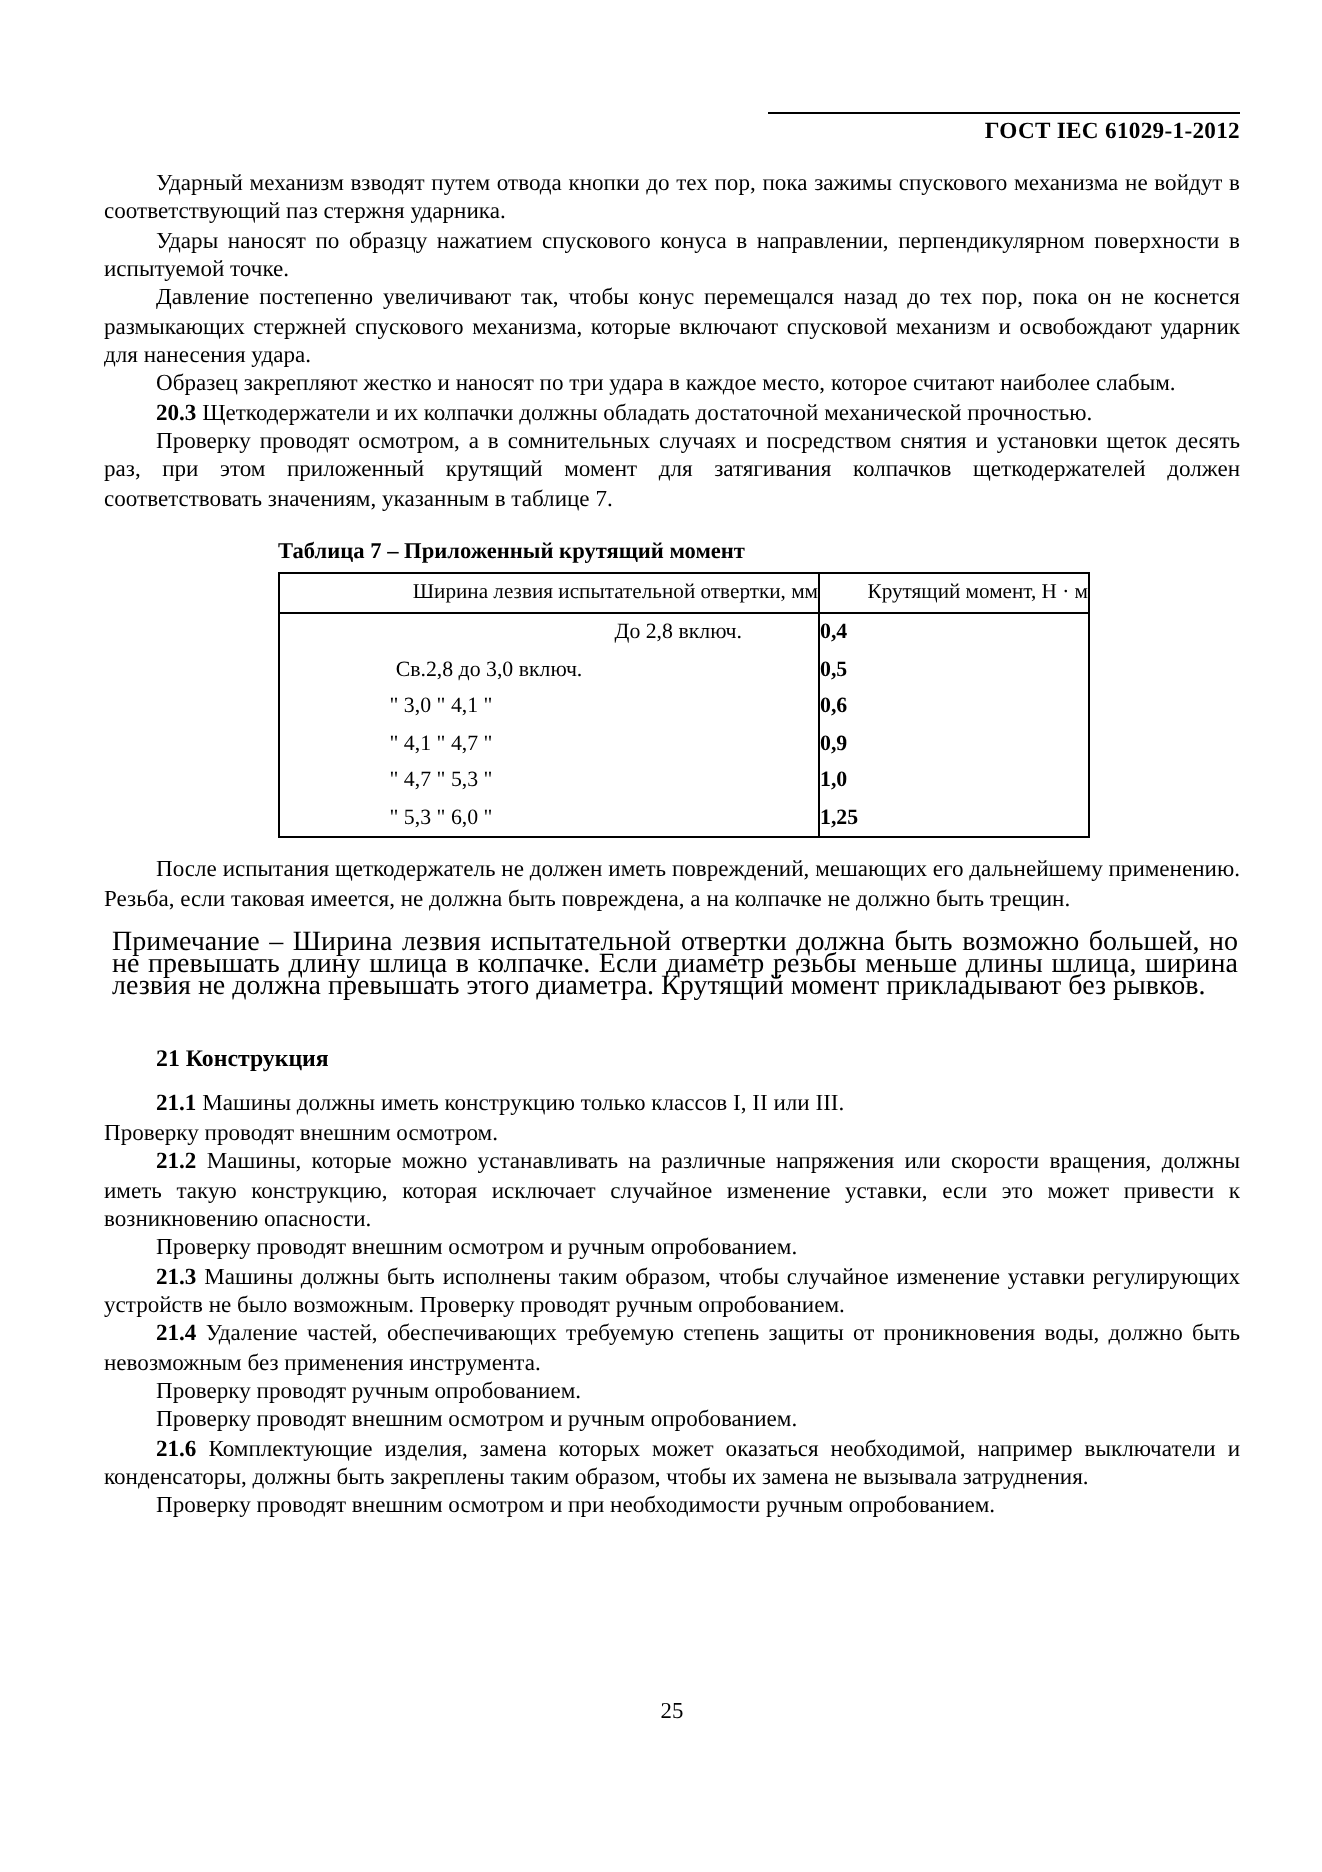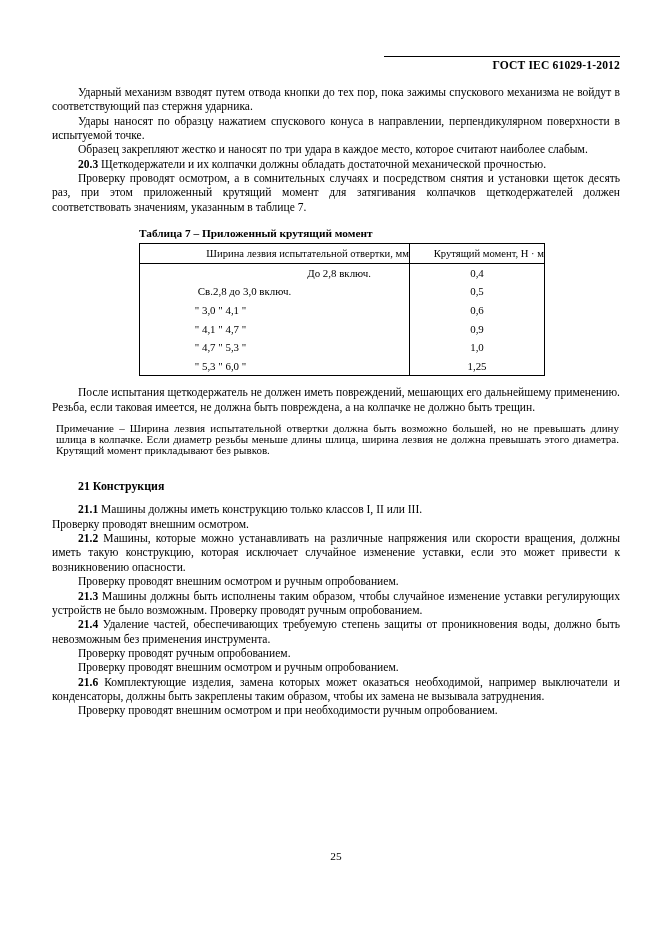--- a/index.html
+++ b/index.html
@@ -106,21 +106,22 @@
     border-bottom: none;
   }
   table.torque tbody tr td.c-left {
     border-left: 1.1px solid #000;
     border-right: 1.1px solid #000;
     text-align: right;
     padding-right: 38px;
   }
   table.torque tbody tr td.c-right {
     border-right: 1.1px solid #000;
-    text-align: center;
+    text-align: left;
+    font-weight: bold;
   }
   table.torque tbody tr:last-child td {
     border-bottom: 1.1px solid #000;
   }
   table.torque tbody tr td.c-left.indent-a {
     padding-right: 38px;
   }
   table.torque tbody tr td.c-left.indent-b {
     text-align: center;
     padding-right: 60px;
@@ -128,21 +129,21 @@
   table.torque tbody tr td.c-left.indent-c {
     text-align: center;
     padding-right: 108px;
   }
   .col-w1 { width: 269px; }
   .col-w2 { width: 134px; }
 
   
   .note {
     margin: 9px 0 0 0;
-    font-size: 11px;
+    font-size: 14px;
     line-height: 11.2px;
     text-align: justify;
     padding-left: 4px;
     padding-right: 1px;
   }
 
   
   h2.section {
     font-size: 11.9px;
     font-weight: bold;
@@ -170,20 +171,21 @@
 
   <div class="header">
     <div class="header-rule"></div>
     <div class="header-title">ГОСТ IEC 61029-1-2012</div>
   </div>
 
   <div class="body">
 
     <p class="para">Ударный механизм взводят путем отвода кнопки до тех пор, пока зажимы спускового механизма не войдут в соответствующий паз стержня ударника.</p>
     <p class="para">Удары наносят по образцу нажатием спускового конуса в направлении, перпендикулярном поверхности в испытуемой точке.</p>
+    <p class="para">Давление постепенно увеличивают так, чтобы конус перемещался назад до тех пор, пока он не коснется размыкающих стержней спускового механизма, которые включают спусковой механизм и освобождают ударник для нанесения удара.</p>
     <p class="para">Образец закрепляют жестко и наносят по три удара в каждое место, которое считают наиболее слабым.</p>
 
     <p class="para"><span class="num">20.3</span><span> Щеткодержатели и их колпачки должны обладать достаточной механической прочностью.</span></p>
 
     <p class="para">Проверку проводят осмотром, а в сомнительных случаях и посредством снятия и установки щеток десять раз, при этом приложенный крутящий момент для затягивания колпачков щеткодержателей должен соответствовать значениям, указанным в таблице 7.</p>
 
     <div class="table-wrap">
       <div class="table-caption">Таблица 7 – Приложенный крутящий момент</div>
       <table class="torque">
         <thead>

